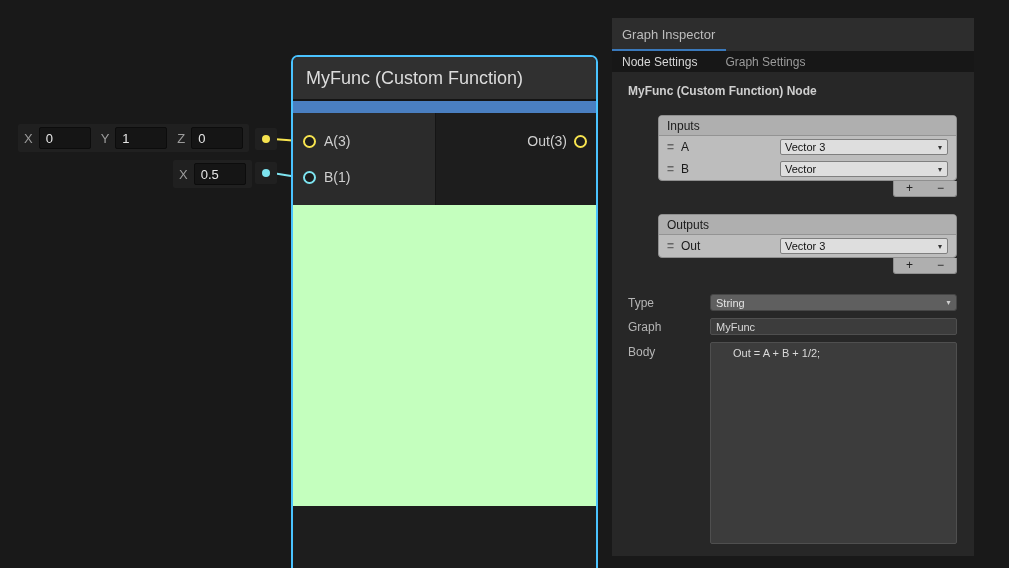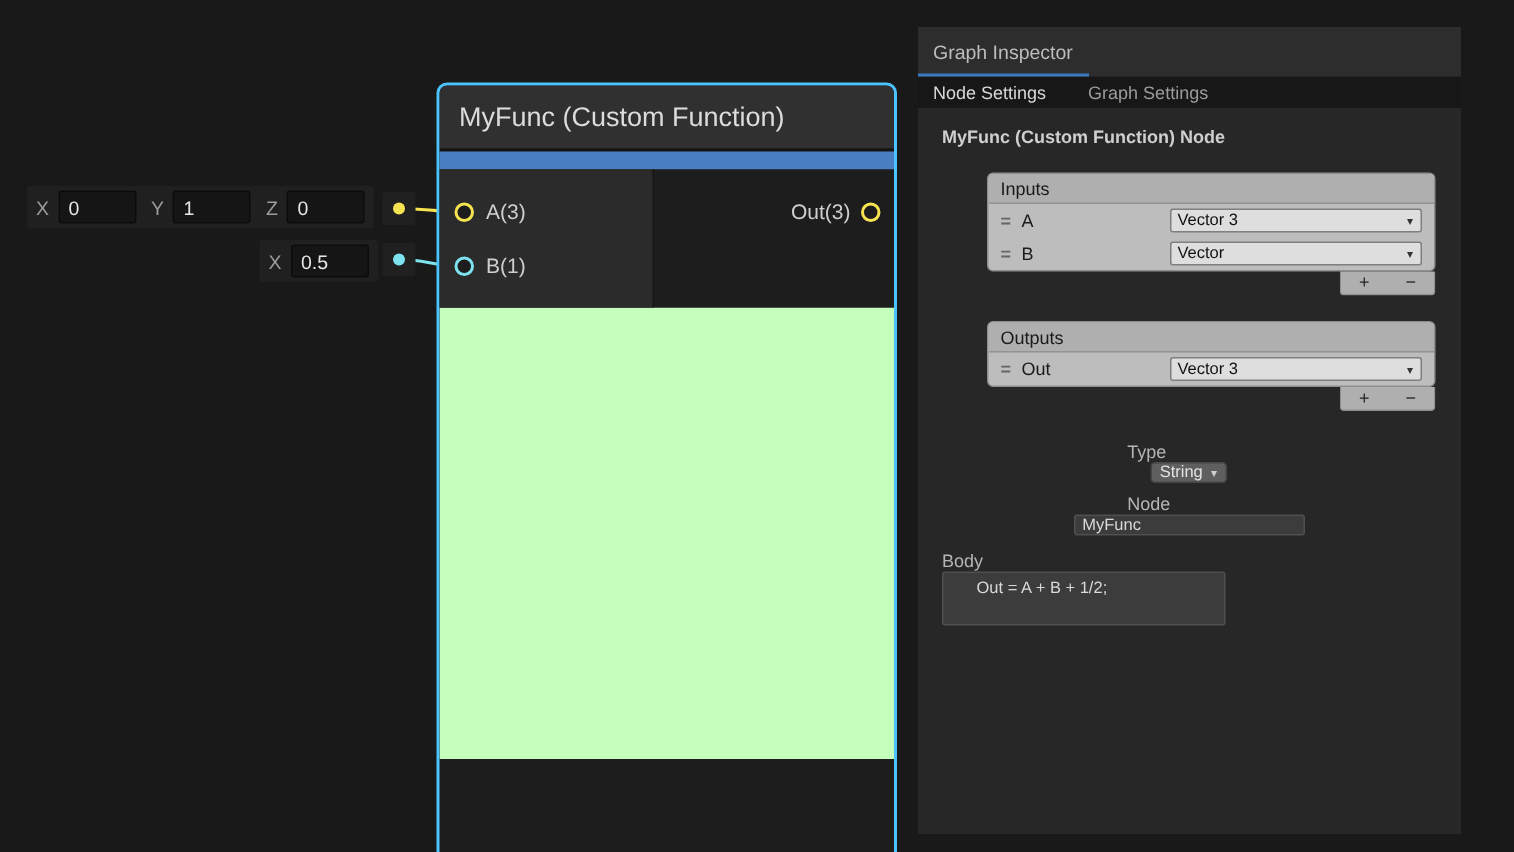--- a/index.html
+++ b/index.html
@@ -65,21 +65,21 @@
   .handle{color:#666;font-weight:bold;font-size:12px;width:14px;}
   .rname{flex:1;}
   .mini-dd{width:168px;height:16px;background:#dedede;border:1px solid #7f7f7f;border-radius:2px;
     display:flex;align-items:center;font-size:11px;color:#111;box-sizing:border-box;}
   .mini-dd .txt{flex:1;padding-left:4px;}
   .dd-arrow{width:14px;text-align:center;font-size:8px;color:#333;}
   .footerbar{width:62px;height:15px;background:#afafaf;border:1px solid #8f8f8f;border-top:none;
     border-radius:0 0 3px 3px;margin-left:auto;display:flex;align-items:center;}
   .pm{flex:1;text-align:center;font-size:12px;color:#222;line-height:13px;cursor:default;}
 
-  .prow{display:flex;align-items:center;margin-top:7px;flex-direction:column;}
+  .prow{display:flex;align-items:center;margin-top:7px;}
   .prow.first{margin-top:20px;}
   .prow.top{align-items:flex-start;}
   .plab{width:82px;font-size:12px;color:#b5b5b5;flex-shrink:0;}
   .plab.pad{padding-top:3px;}
   .dd-dark{flex:1;height:17px;background:#5f5f5f;border:1px solid #454545;border-radius:3px;
     display:flex;align-items:center;font-size:11px;color:#e3e3e3;box-sizing:border-box;}
   .dd-dark .txt{flex:1;padding-left:5px;}
   .dd-arrow-d{width:15px;text-align:center;font-size:8px;color:#cfcfcf;}
   .tfield{flex:1;height:17px;background:#3c3c3c;border:1px solid #4f4f4f;border-radius:2px;
     color:#d9d9d9;font-size:11px;padding:0 5px;box-sizing:border-box;font-family:inherit;outline:none;}
@@ -197,21 +197,21 @@
 
     <div class="prow first">
       <div class="plab">Type</div>
       <div class="dd-dark">
         <span class="txt">String</span>
         <span class="dd-arrow-d">▾</span>
       </div>
     </div>
 
     <div class="prow">
-      <div class="plab">Node</div>
+      <div class="plab">Graph</div>
       <input class="tfield" type="text" value="MyFunc" style="">
     </div>
 
     <div class="prow top">
       <div class="plab pad">Body</div>
       <textarea class="tarea" style="">Out = A + B + 1/2;</textarea>
     </div>
   </div>
 </div>
 

